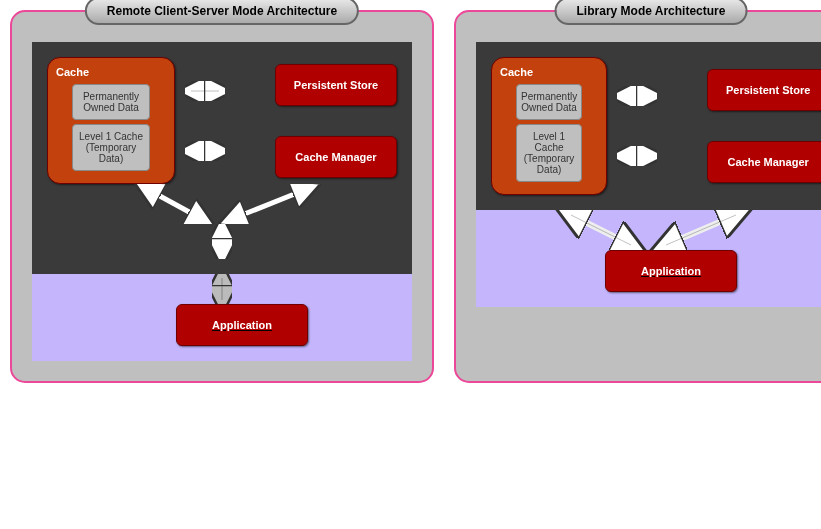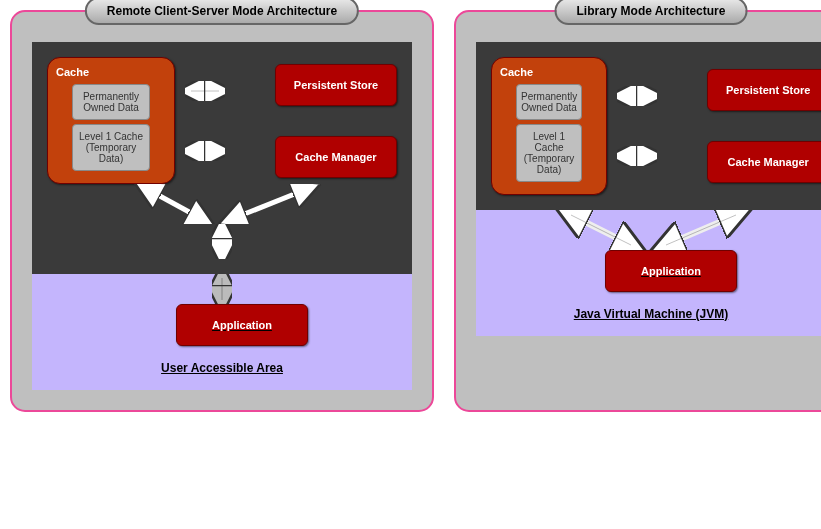--- a/index.html
+++ b/index.html
@@ -183,21 +183,20 @@
               <path d="M6,0 L0,3 L6,6 Z" fill="#bbb" stroke="#333" stroke-width="0.5"></path>
             </marker>
           </defs>
           <line x1="10" y1="4" x2="10" y2="26" stroke="#bbb" stroke-width="5" marker-end="url(#ag1)" marker-start="url(#ag1b)"></line>
           <line x1="10" y1="4" x2="10" y2="26" stroke="#333" stroke-width="1" opacity="0.4"></line>
         </svg>
     </div>
     <div style="display:flex;justify-content:center;">
       <div class="red-box" style="width:130px;height:40px;">Application</div>
     </div>
-    <div class="area-label">User Accessible Area</div>
   </div>
 </div>
 
 <div id="panel2" class="panel">
   <div class="panel-title">Library Mode Architecture</div>
 
   <div class="dark-area">
     <div class="row">
       <div class="cache-box">
         <div class="cache-title">Cache</div>
@@ -228,15 +227,14 @@
       <svg width="320" height="40">
         <line x1="80" y1="5" x2="140" y2="35" stroke="#eee" stroke-width="6" marker-end="url(#ah1)" marker-start="url(#ah1b)"></line>
         <line x1="80" y1="5" x2="140" y2="35" stroke="#333" stroke-width="1" opacity="0.3"></line>
         <line x1="245" y1="5" x2="175" y2="35" stroke="#eee" stroke-width="6" marker-end="url(#ah1)" marker-start="url(#ah1b)"></line>
         <line x1="245" y1="5" x2="175" y2="35" stroke="#333" stroke-width="1" opacity="0.3"></line>
       </svg>
     </div>
     <div style="display:flex;justify-content:center;">
       <div class="red-box" style="width:130px;height:40px;">Application</div>
     </div>
-    <div class="area-label">Java Virtual Machine (JVM)</div>
   </div>
 </div>
 
 </body></html>

